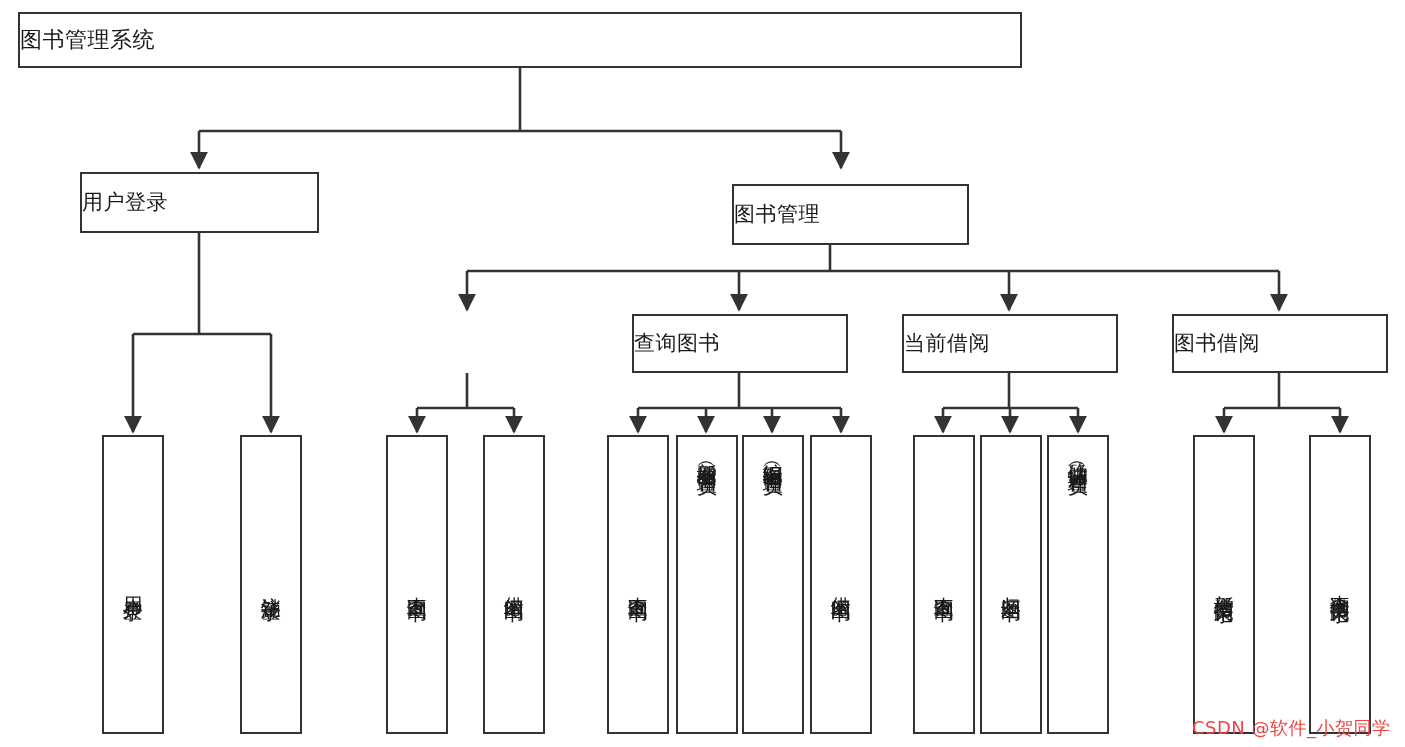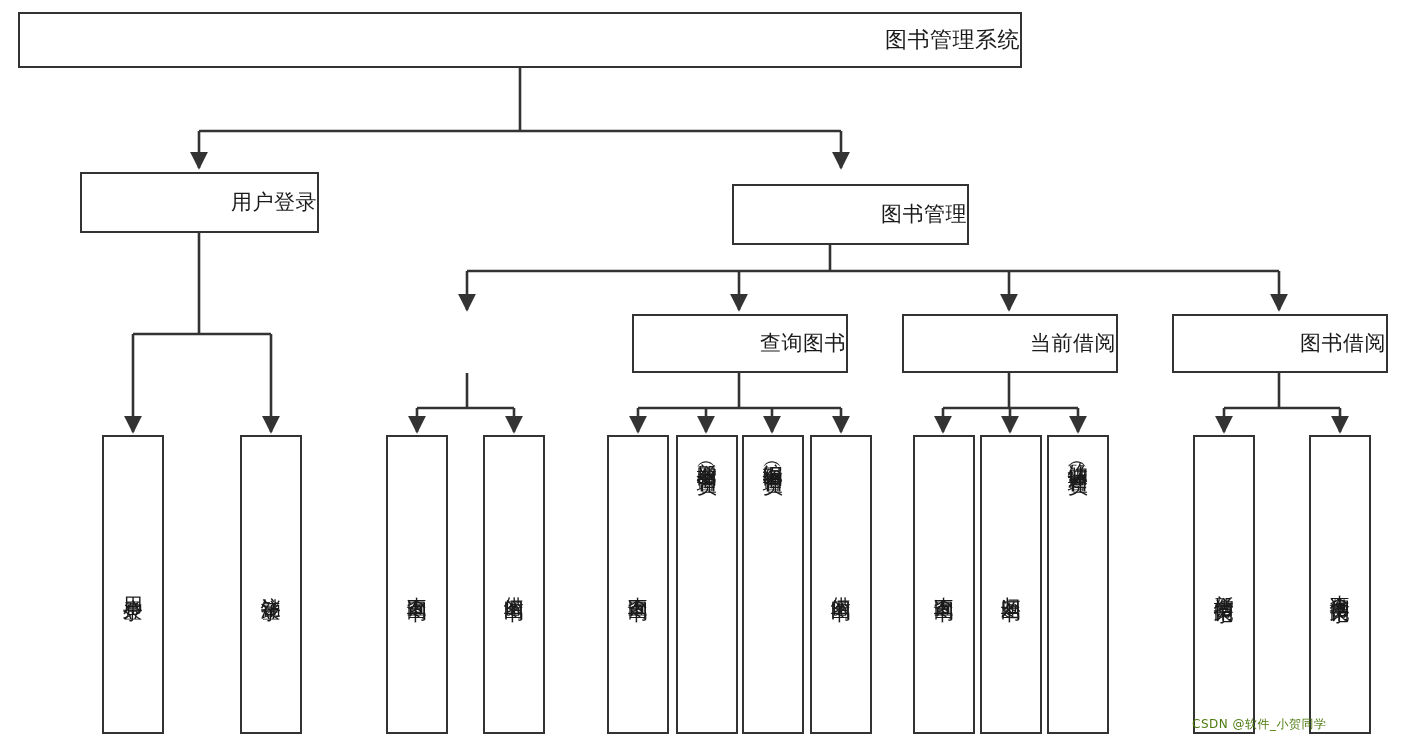--- a/index.html
+++ b/index.html
@@ -24,21 +24,21 @@
     height: 747px;
     pointer-events: none;
   }
   .node {
     position: absolute;
     box-sizing: border-box;
     background: #ffffff;
     border: 2px solid #333333;
     display: flex;
     align-items: center;
-    justify-content: flex-end;
+    justify-content: flex-start;
     color: #1a1a1a;
   }
   .node-label {
     display: block;
     text-align: center;
     line-height: 1.08;
     letter-spacing: 0.5px;
     white-space: nowrap;
   }
   
@@ -62,22 +62,22 @@
     letter-spacing: 2px;
     white-space: nowrap;
   }
   .node.vert.centered {
     align-items: center;
     padding-top: 0;
   }
   .watermark {
     position: absolute;
     font-family: "DejaVu Sans", "Liberation Sans", sans-serif;
-    font-size: 12px;
-    color: #4d7c0f;
+    font-size: 18px;
+    color: #ef4444;
     white-space: nowrap;
     letter-spacing: 0.5px;
   }
 </style>
 </head>
 <body>
 
 <div id="canvas">
 
   <svg id="edges" viewBox="0 0 1405 747" xmlns="http://www.w3.org/2000/svg">

